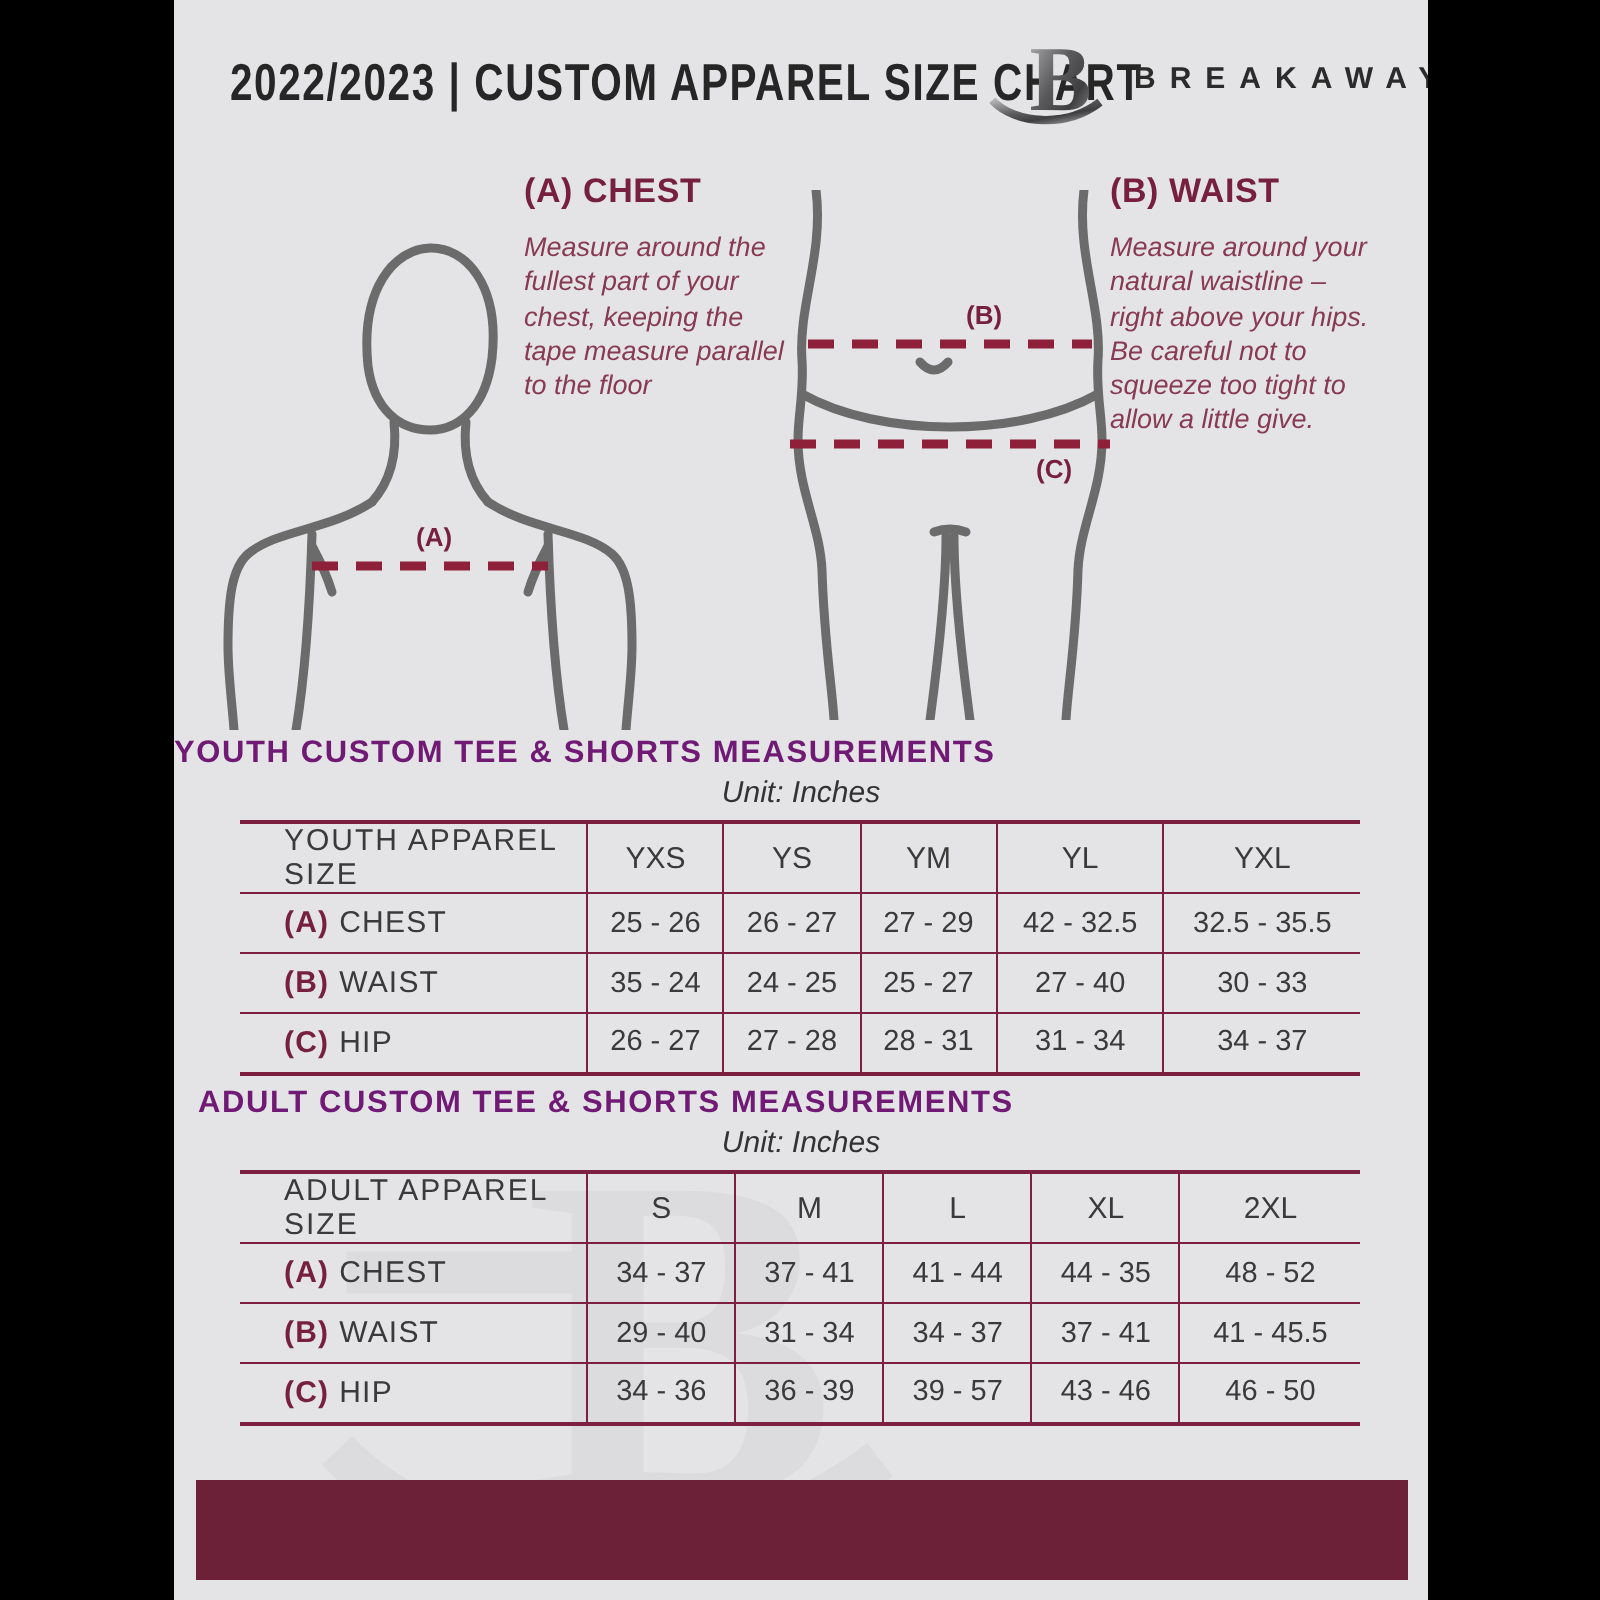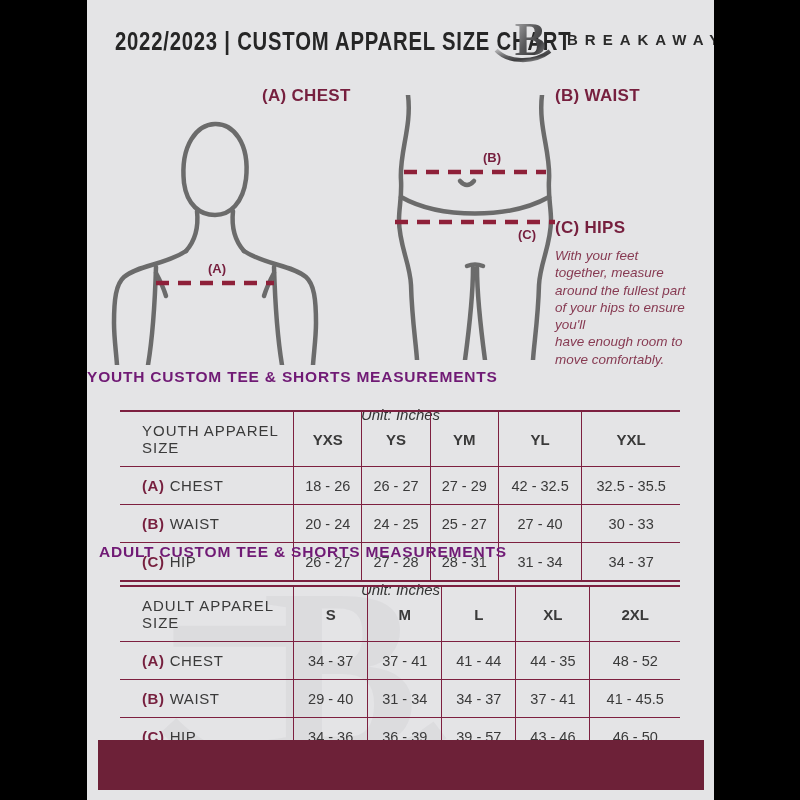--- a/index.html
+++ b/index.html
@@ -34,32 +34,32 @@
   .instr{position:absolute;z-index:2;}
   .instr h3{font-size:17px;font-weight:800;color:var(--maroon-head);letter-spacing:.3px;margin-bottom:9px;}
   .instr p{font-size:13.5px;font-style:italic;color:var(--maroon-body);line-height:1.28;white-space:pre-line;}
   .instr-chest{left:175px;top:86px;width:185px;}
   .instr-waist{left:468px;top:86px;width:165px;}
   .instr-hips{left:468px;top:218px;width:172px;}
 
   
   .sec-title{position:absolute;left:0;width:100%;text-align:left;font-size:15.5px;font-weight:700;
     letter-spacing:.8px;color:#701a75;}
-  .sec-unit{position:absolute;left:0;width:100%;text-align:center;font-size:15px;font-style:italic;color:#333;margin-top:18px;}
+  .sec-unit{position:absolute;left:0;width:100%;text-align:center;font-size:15px;font-style:italic;color:#333;}
   .t-youth{top:368px;} .u-youth{top:388px;}
   .t-adult{top:543px;padding-left:12px;} .u-adult{top:563px;}
 
   
   .table-wrap{position:absolute;left:33px;width:560px;}
   .tw-youth{top:410px;} .tw-adult{top:585px;}
   table.size-table{width:100%;border-collapse:collapse;background:transparent;
     border-top:2px solid var(--maroon-line);border-bottom:2px solid var(--maroon-line);}
   .size-table th,.size-table td{border-bottom:1.5px solid var(--maroon-line);height:30px;
-    font-size:14.5px;color:var(--dark);text-align:center;padding:10px 4px;}
-  .size-table th{height:32px;font-weight:700;font-size:15px;}
+    font-size:14.5px;color:var(--dark);text-align:center;padding:0 4px;}
+  .size-table th{height:32px;font-weight:400;font-size:15px;}
   .size-table th:first-child{font-weight:400;letter-spacing:1px;}
   .size-table th:not(:first-child),.size-table td:not(:first-child){border-left:1.5px solid var(--maroon-line);}
   .size-table th:first-child,.size-table td:first-child{width:31%;text-align:left;padding-left:22px;}
   .size-table td:first-child{letter-spacing:.6px;font-size:15px;}
   .size-table .prefix{color:var(--maroon-head);font-weight:800;margin-right:5px;}
 
   
   .footer-bar{position:absolute;left:11px;top:740px;width:606px;height:50px;background:var(--maroon);z-index:3;}
 
   svg{display:block;}
@@ -119,61 +119,62 @@
       <path class="body-line" d="M83,173 C83,200 79,235 75,265"></path>
       <path class="body-line" d="M87,173 C87,200 91,235 95,265"></path>
       <line class="dash-line" x1="14" y1="77" x2="156" y2="77"></line>
       <line class="dash-line" x1="5" y1="127" x2="165" y2="127"></line>
       <text class="diagram-label" x="93" y="67">(B)</text>
       <text class="diagram-label" x="128" y="144">(C)</text>
     </svg>
 
     <div class="instr instr-chest">
       <h3>(A) CHEST</h3>
+      <p>Measure around the
+fullest part of your
+chest, keeping the
+tape measure parallel
+to the floor</p>
     </div>
     <div class="instr instr-waist">
       <h3>(B) WAIST</h3>
-    </div>
-    <div class="instr instr-hips">
-      <h3>(C) HIPS</h3>
-      <p>With your feet
-together, measure
-around the fullest part
-of your hips to ensure
-you'll
-have enough room to
-move comfortably.</p>
+      <p>Measure around your
+natural waistline –
+right above your hips.
+Be careful not to
+squeeze too tight to
+allow a little give.</p>
     </div>
 
     <div class="sec-title t-youth">YOUTH CUSTOM TEE &amp; SHORTS MEASUREMENTS</div>
     <div class="sec-unit u-youth">Unit: Inches</div>
     <div class="table-wrap tw-youth">
         <table class="size-table">
           <thead>
             <tr>
               <th>YOUTH APPAREL SIZE</th>
               <th>YXS</th>
               <th>YS</th>
               <th>YM</th>
               <th>YL</th>
               <th>YXL</th>
             </tr>
           </thead>
           <tbody>
             <tr>
               <td><span class="prefix">(A)</span>CHEST</td>
-              <td>18 - 26</td>
+              <td>25 - 26</td>
               <td>26 - 27</td>
               <td>27 - 29</td>
               <td>42 - 32.5</td>
               <td>32.5 - 35.5</td>
             </tr>
             <tr>
               <td><span class="prefix">(B)</span>WAIST</td>
-              <td>20 - 24</td>
+              <td>35 - 24</td>
               <td>24 - 25</td>
               <td>25 - 27</td>
               <td>27 - 40</td>
               <td>30 - 33</td>
             </tr>
             <tr>
               <td><span class="prefix">(C)</span>HIP</td>
               <td>26 - 27</td>
               <td>27 - 28</td>
               <td>28 - 31</td>

